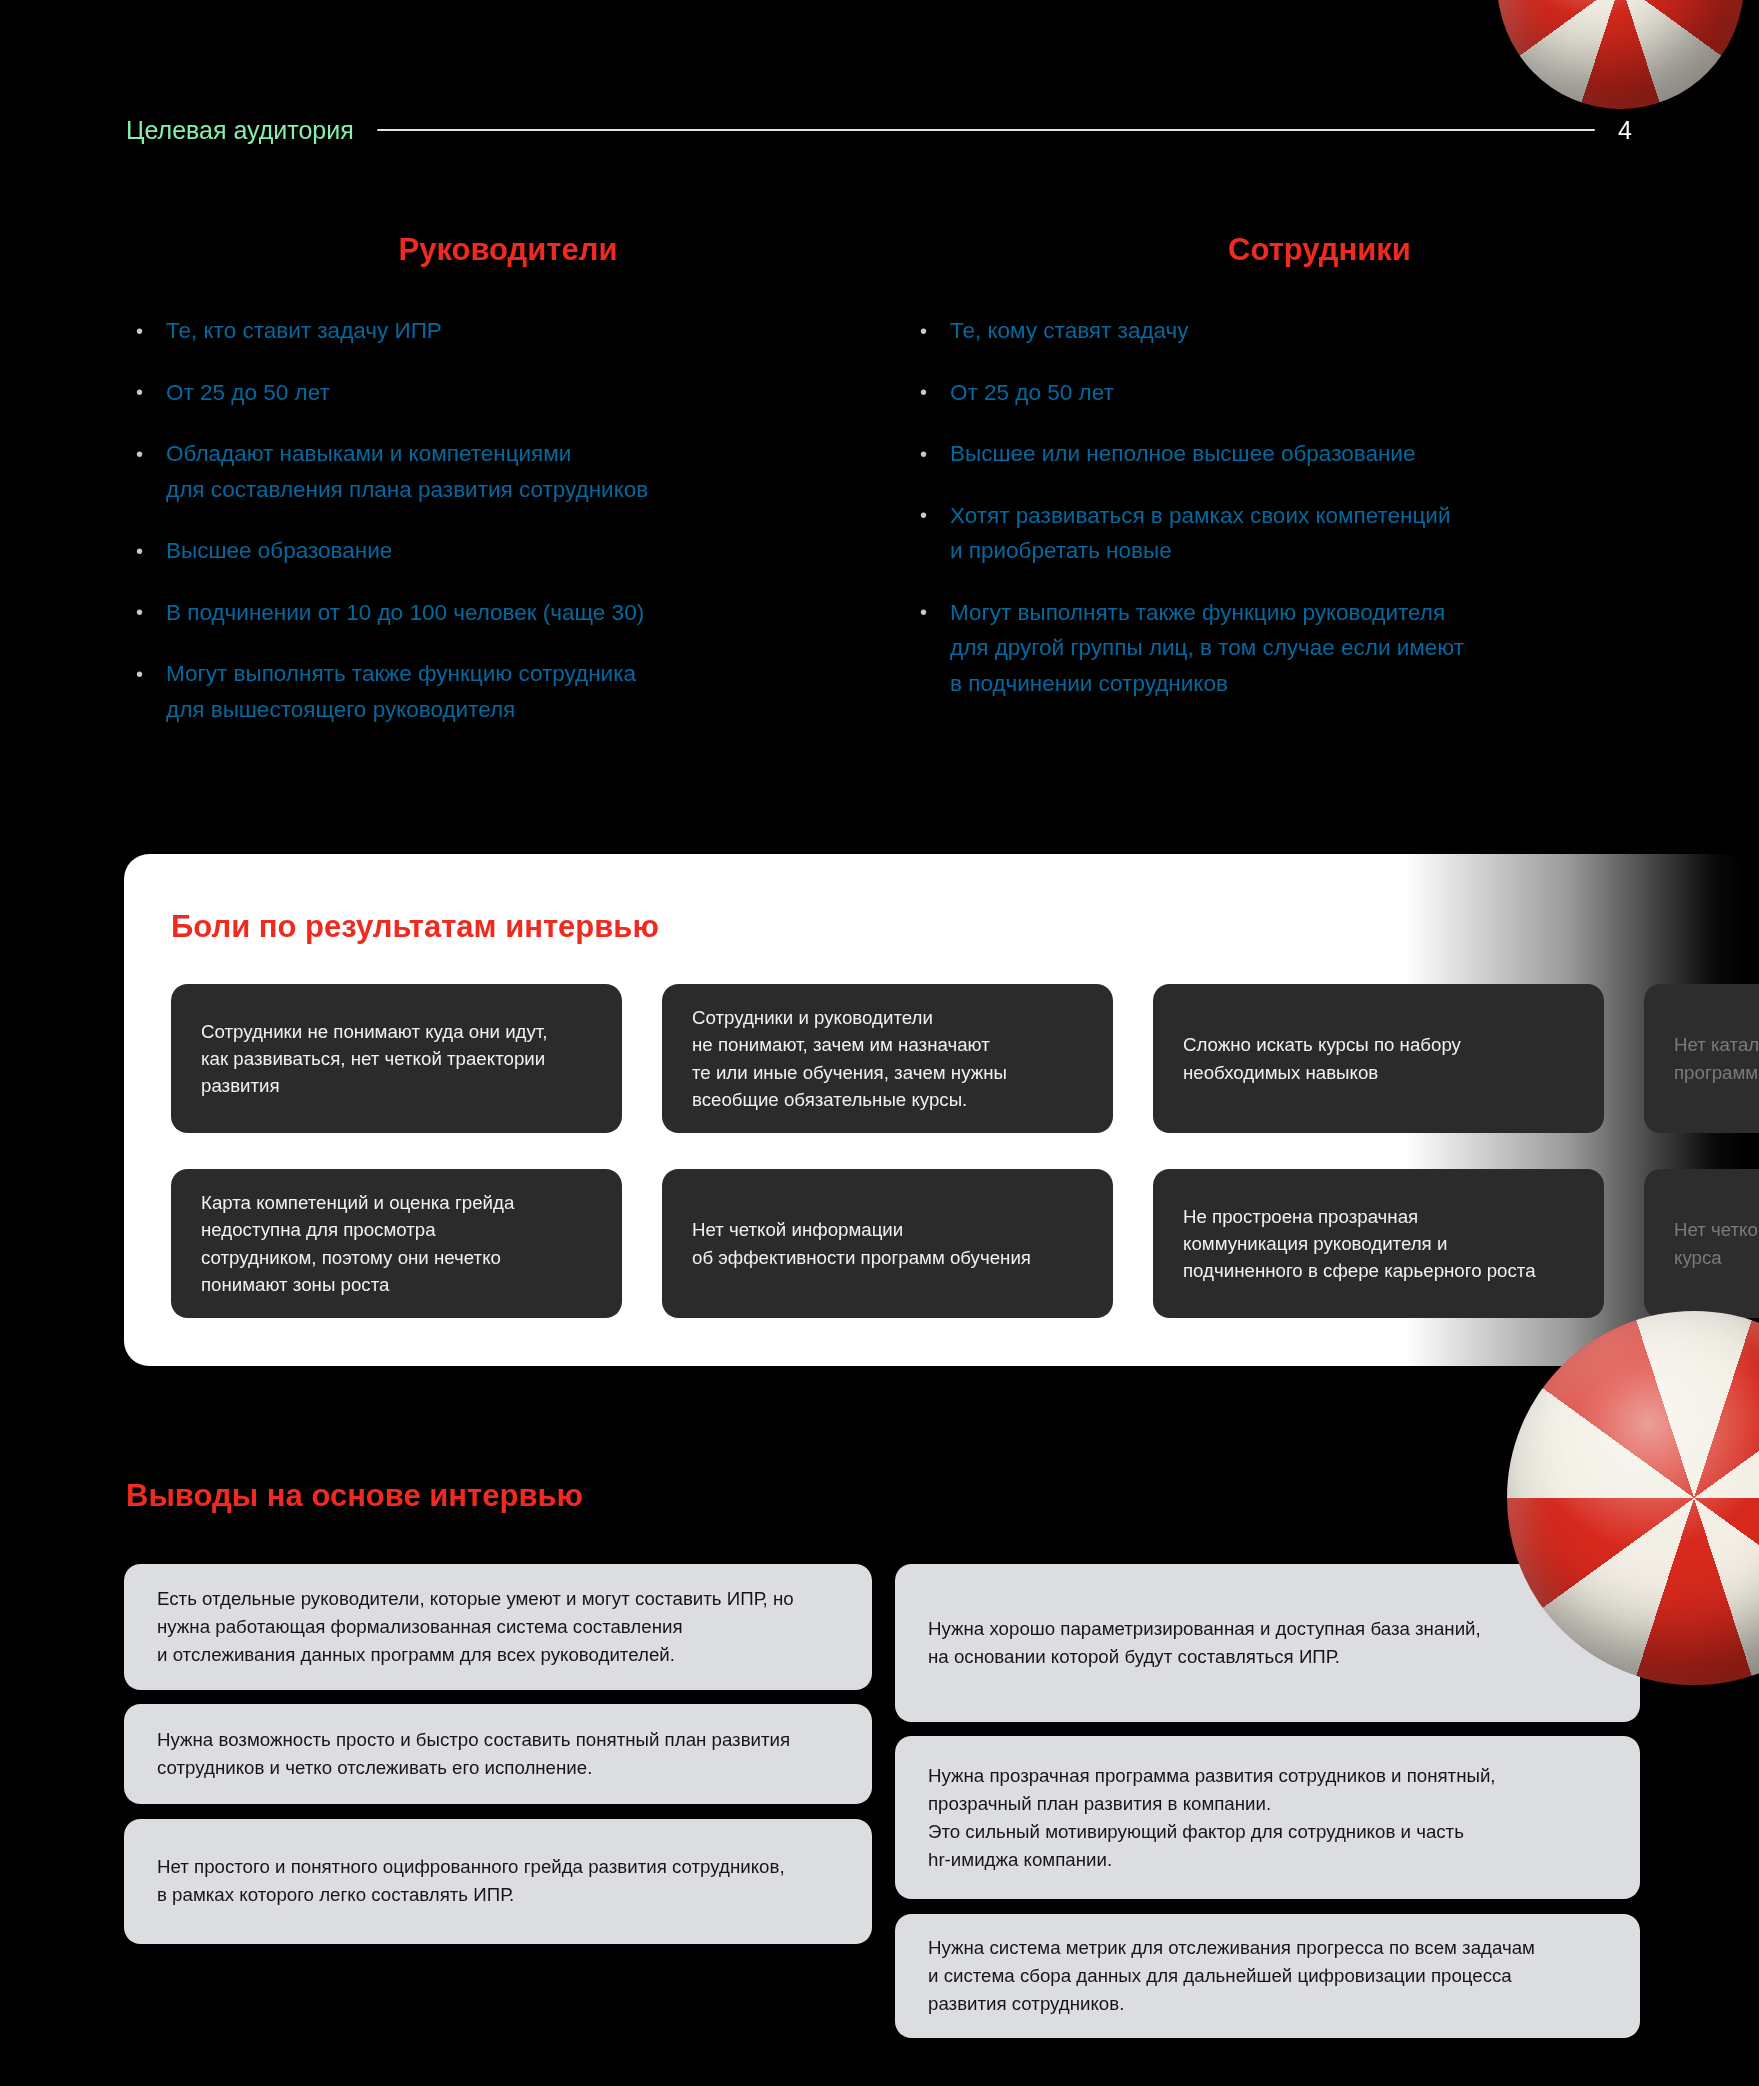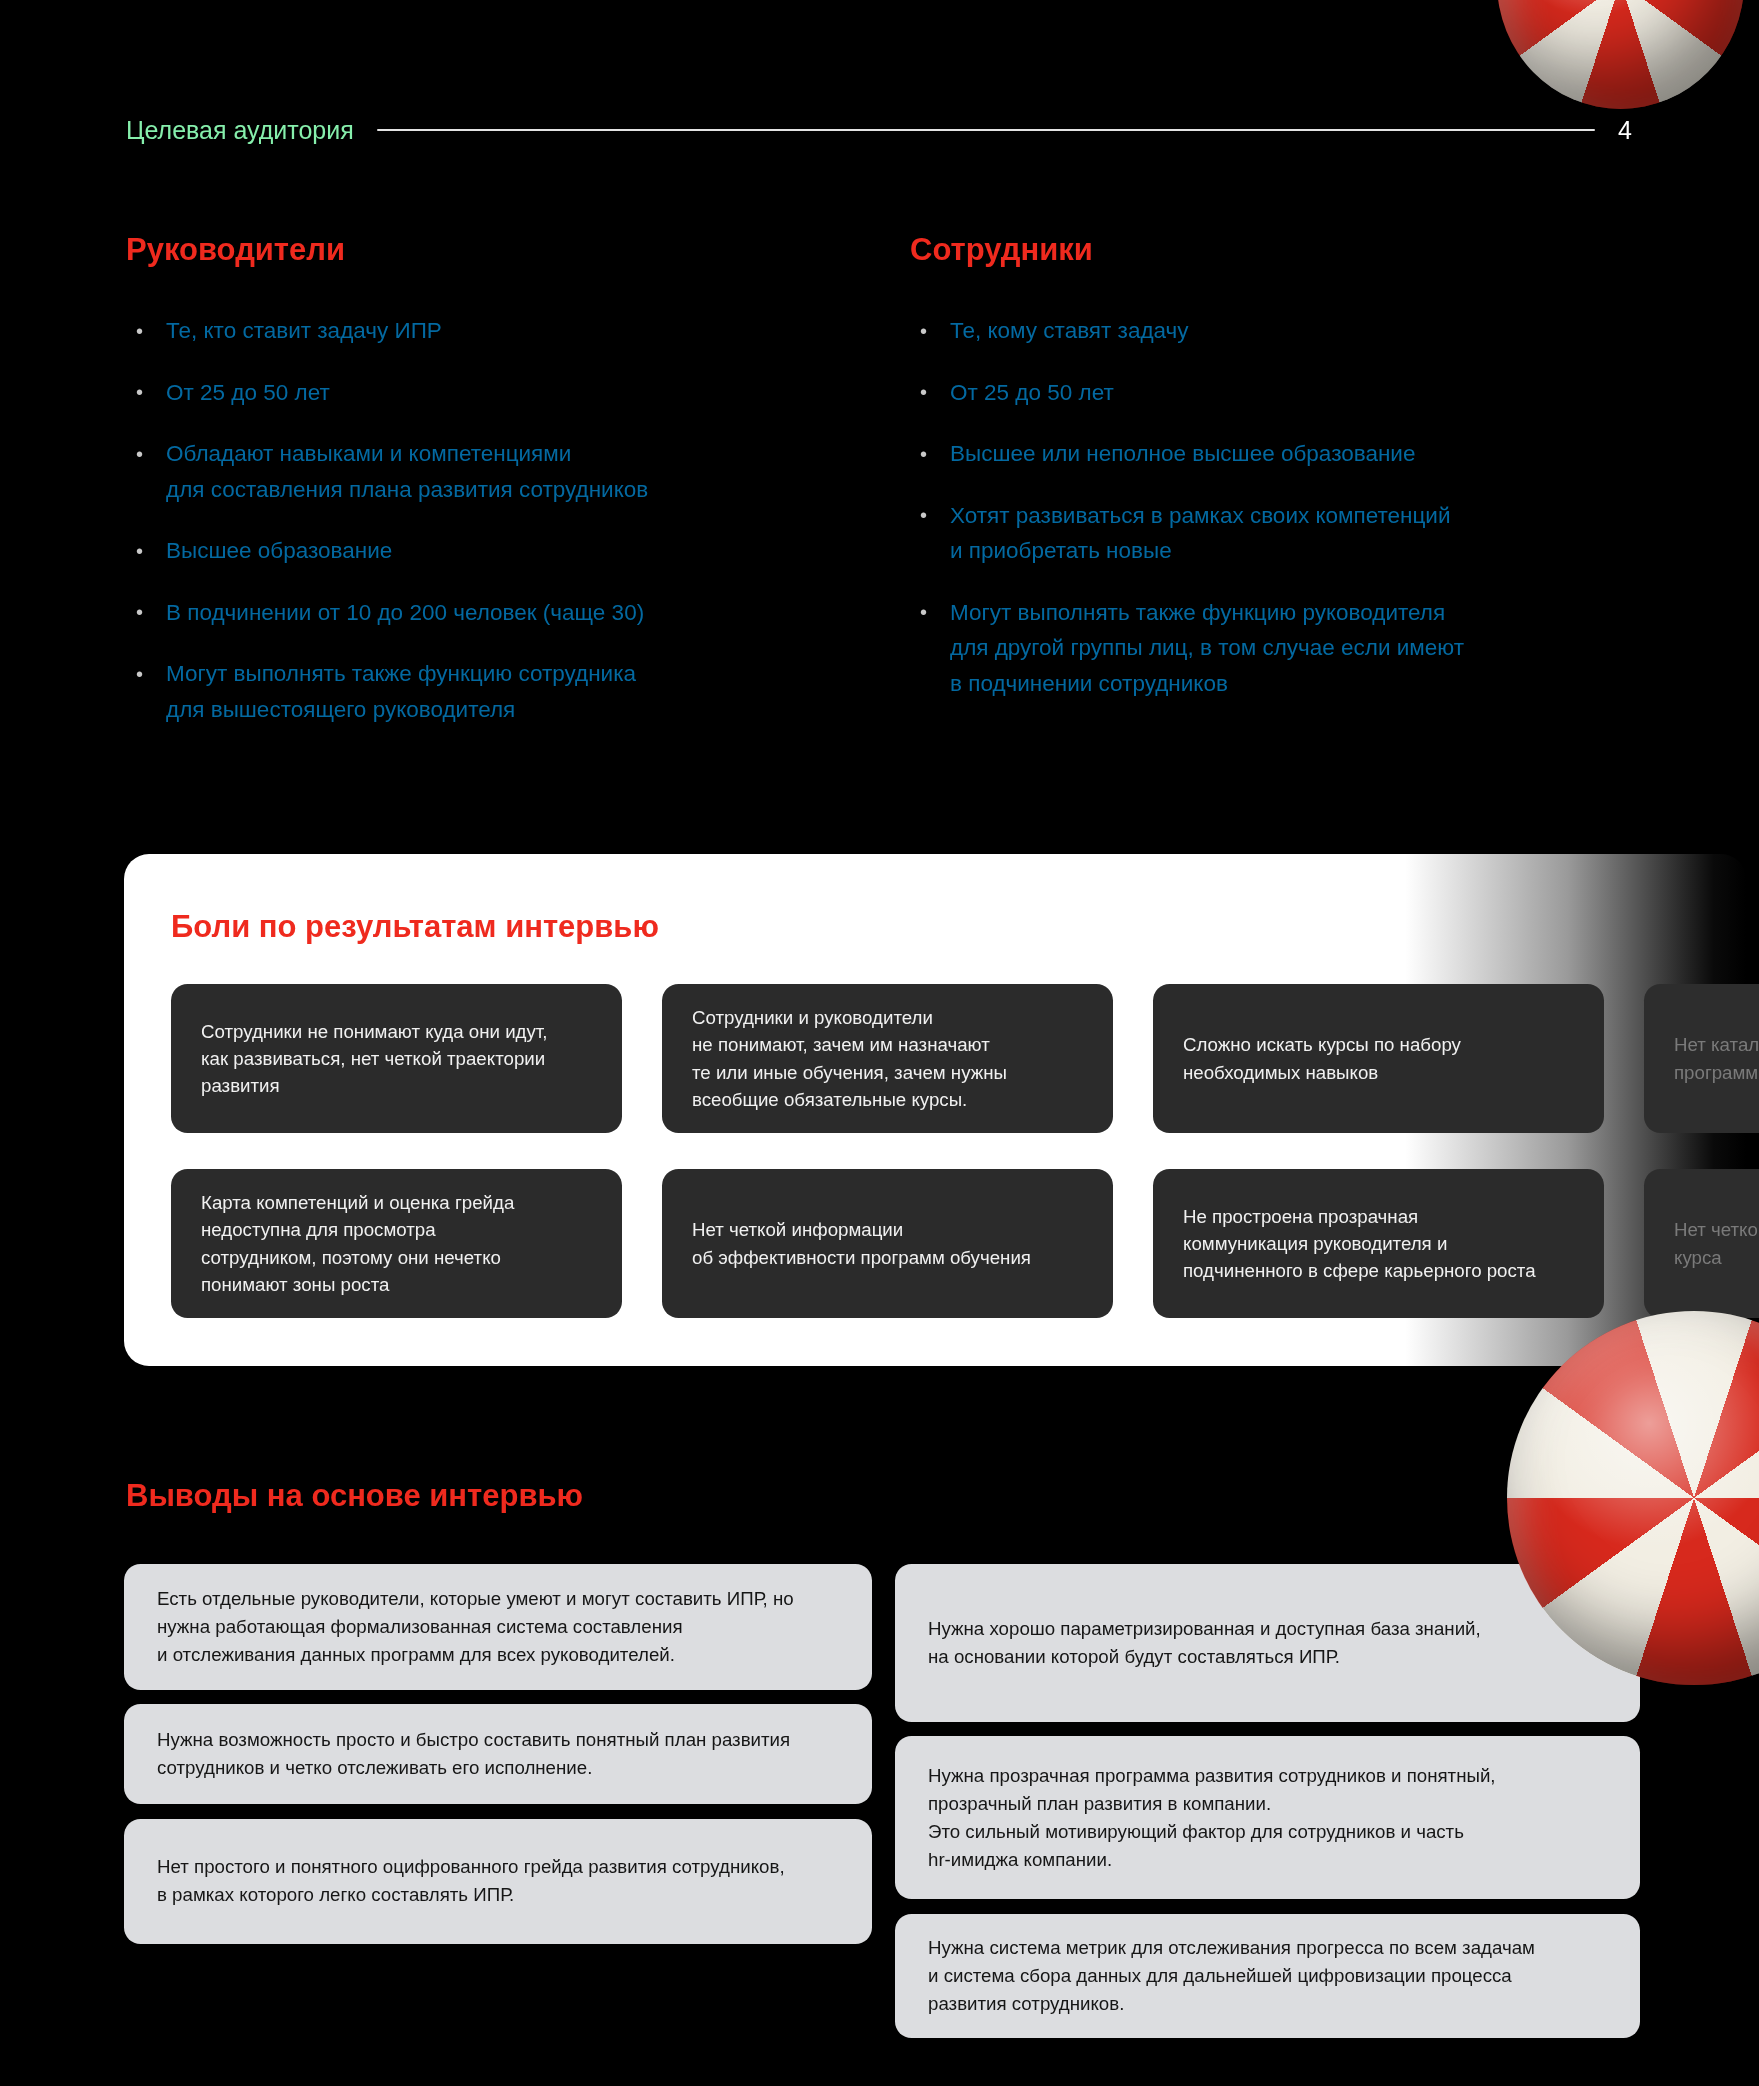--- a/index.html
+++ b/index.html
@@ -10,21 +10,21 @@
   
   .header{position:absolute;left:126px;top:113px;width:1506px;height:34px;
     display:flex;align-items:center;gap:23px;}
   .header-title{font-size:25px;color:#86efac;white-space:nowrap;}
   .header-line{flex:1;height:2.2px;background:#e3e3e3;border-radius:1.1px;}
   .page-number{font-size:25px;color:#fff;}
   
   .col{position:absolute;top:234px;}
   .col-managers{left:126px;width:764px;}
   .col-employees{left:910px;width:819px;}
-  .col h2{margin:0 0 48px 0;font-size:31px;font-weight:bold;line-height:1;}
+  .col h2{margin:0 0 48px 0;font-size:31px;font-weight:bold;line-height:1;text-align:center;}
   .accent{color:#EF2A1E;}
   .bullets{list-style:none;margin:0;padding:0;}
   .bullets li{
     position:relative;padding-left:40px;margin-bottom:26px;
     font-size:22.5px;line-height:1.58;color:#0369a1;white-space:pre-line;
   }
   .bullets li::before{content:"\2022";position:absolute;left:10px;top:2.7px;
     color:#c9c9c9;font-size:20px;}
   
   .pains{
@@ -85,21 +85,21 @@
   </div>
 
   <div class="col col-managers">
     <h2 class="accent">Руководители</h2>
     <ul class="bullets">
       <li>Те, кто ставит задачу ИПР</li>
       <li>От 25 до 50 лет</li>
       <li>Обладают навыками и компетенциями
 для составления плана развития сотрудников</li>
       <li>Высшее образование</li>
-      <li>В подчинении от 10 до 200 человек (чаще 30)</li>
+      <li>В подчинении от 10 до 100 человек (чаще 30)</li>
       <li>Могут выполнять также функцию сотрудника
 для вышестоящего руководителя</li>
     </ul>
   </div>
 
   <div class="col col-employees">
     <h2 class="accent">Сотрудники</h2>
     <ul class="bullets">
       <li>Те, кому ставят задачу</li>
       <li>От 25 до 50 лет</li>

